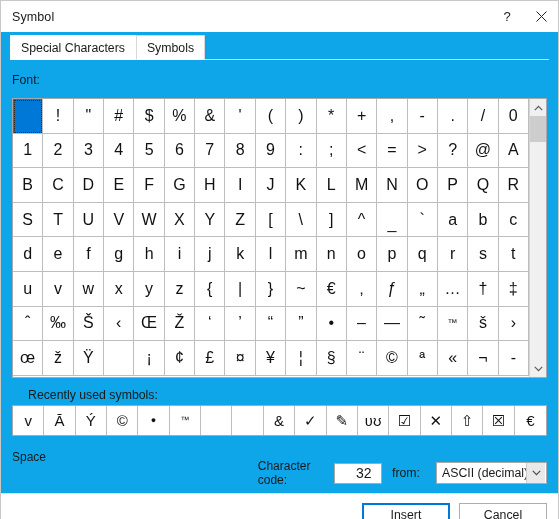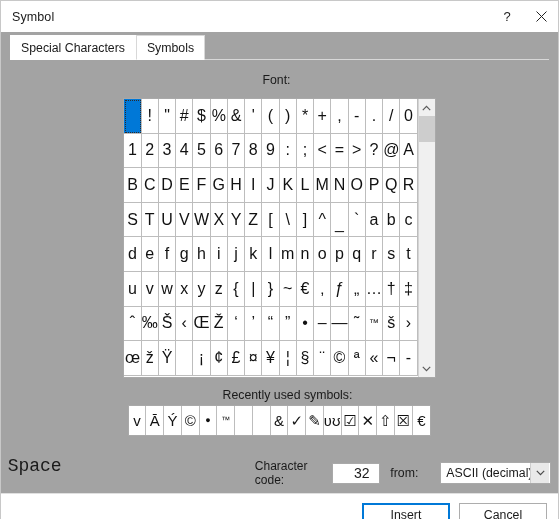--- a/index.html
+++ b/index.html
@@ -6,21 +6,21 @@
   html, body {
     margin: 0; padding: 0;
     width: 559px; height: 519px;
     overflow: hidden;
     background: #ffffff;
     font-family: "Liberation Sans", sans-serif;
   }
   #dialog {
     position: relative;
     width: 559px; height: 519px;
-    background: #a3a3a3;
+    background: #0ea5e9;
     border: 1px solid #c8c8c8;
     display: flex; flex-direction: column;
   }
 
   
   #titlebar {
     height: 31px; flex: 0 0 31px;
     display: flex; align-items: center;
     background: #ffffff;
     padding-left: 11px;
@@ -64,21 +64,21 @@
   }
   .tab.active {
     border: 1px solid #d8d8d8;
     border-bottom: 1px solid #ffffff;
   }
 
   
   #body {
     flex: 1 1 auto;
     padding: 9px 11px 0 11px;
-    display: flex; flex-direction: column; align-items: center;
+    display: flex; flex-direction: column;
   }
 
   
   #font-row {
     display: flex; align-items: center;
     height: 22px; flex: 0 0 22px;
     margin-bottom: 7px;
   }
   #font-label {
     font-size: 12.3px; color: #1a1a1a;
@@ -185,34 +185,34 @@
   .rcell.small { font-size: 9px; }
 
   
   #info-row {
     display: flex; align-items: flex-start;
     margin-top: 11px;
     height: 46px; flex: 0 0 46px;
   }
   #uniname-block { width: 262px; }
   #uniname-label { font-size: 12.3px; color: #1a1a1a; }
-  #uniname-value { font-size: 18px; color: #1a1a1a; margin-top: 9px; font-family: Liberation Mono, monospace; }
+  #uniname-value { font-size: 12px; color: #1a1a1a; margin-top: 3px; }
   #code-block {
     display: flex; align-items: center;
     margin-top: 12px;
   }
   #charcode-label { font-size: 12px; color: #1a1a1a; margin-right: 5px; }
   #charcode-input {
     width: 53px; height: 21px;
     border: 1px solid #a9a9a9; background: #fff;
     font-size: 14px; color: #1a1a1a;
     padding-left: 21px;
     display: flex; align-items: center;
   }
-  #from-label { font-size: 12.3px; color: #1a1a1a; margin: 0 22px 0 10px; }
+  #from-label { font-size: 12.3px; color: #1a1a1a; margin: 0 16px 0 10px; }
   #from-combo {
     width: 111px; height: 22px;
     border: 1px solid #a9a9a9; background: #fff;
     display: flex; align-items: center; cursor: default;
   }
   #from-value {
     flex: 1 1 auto; font-size: 12.3px; color: #1a1a1a;
     padding-left: 5px; white-space: nowrap; overflow: hidden;
   }
 

